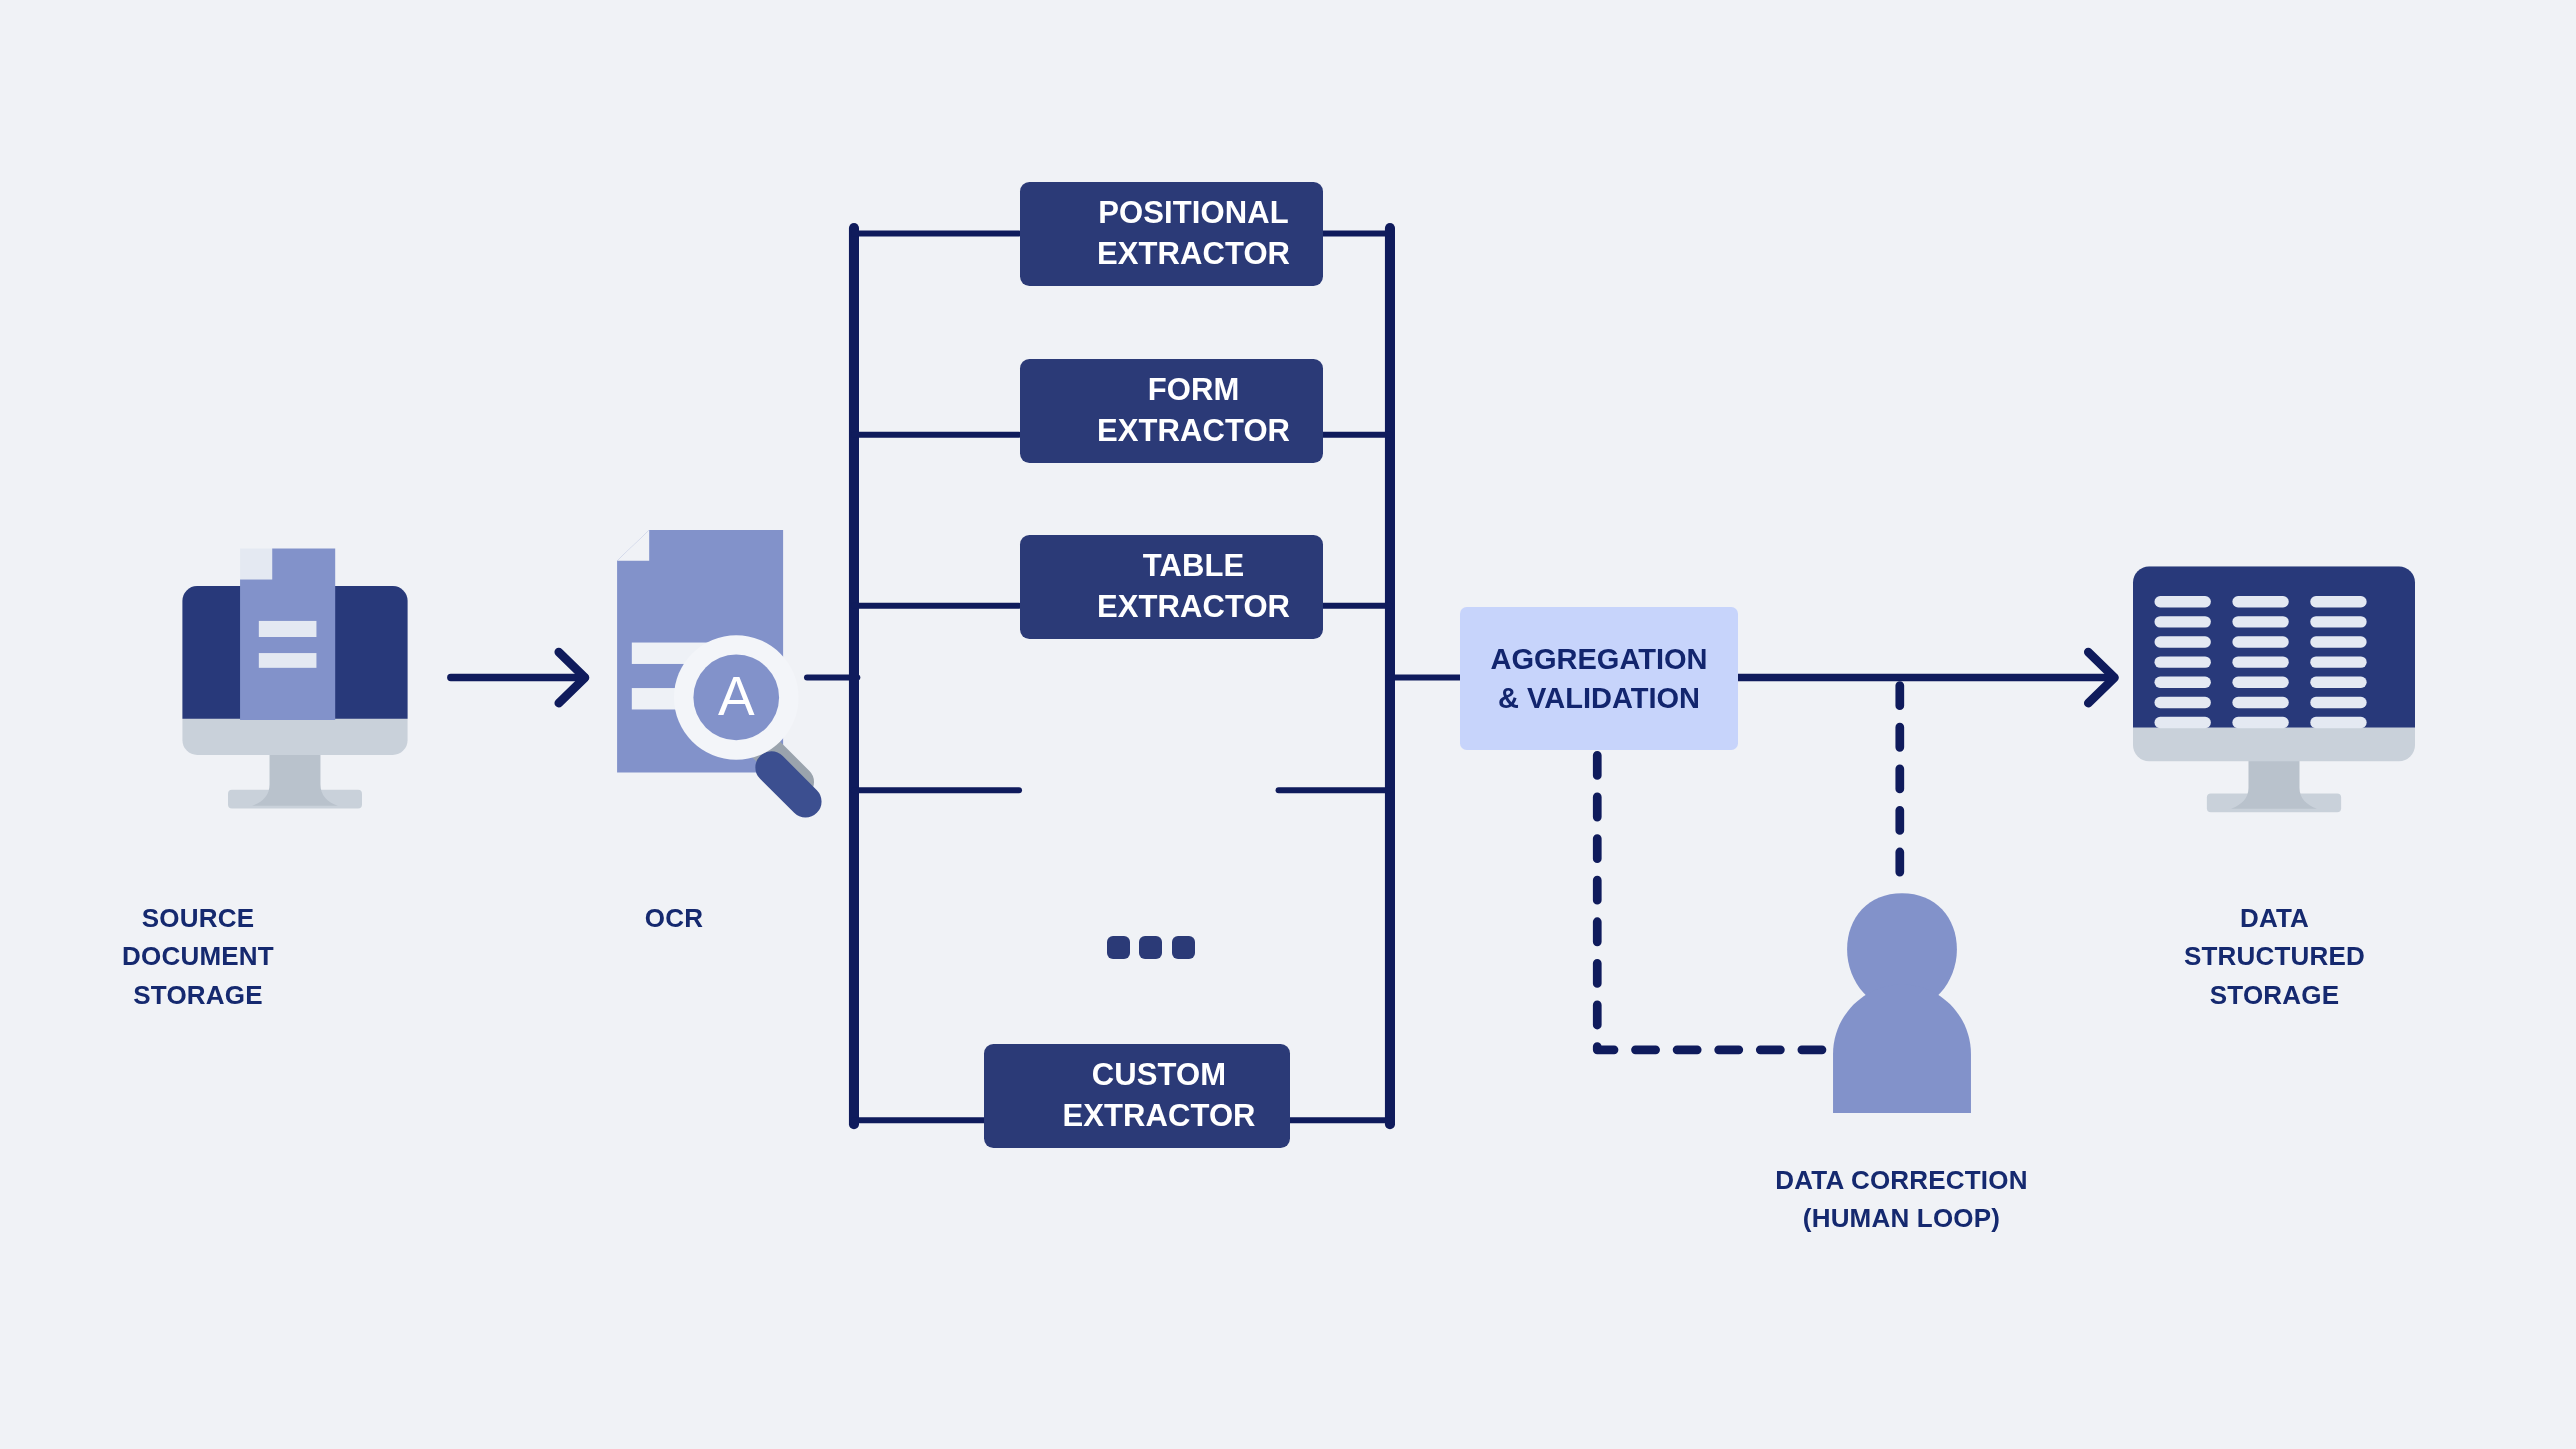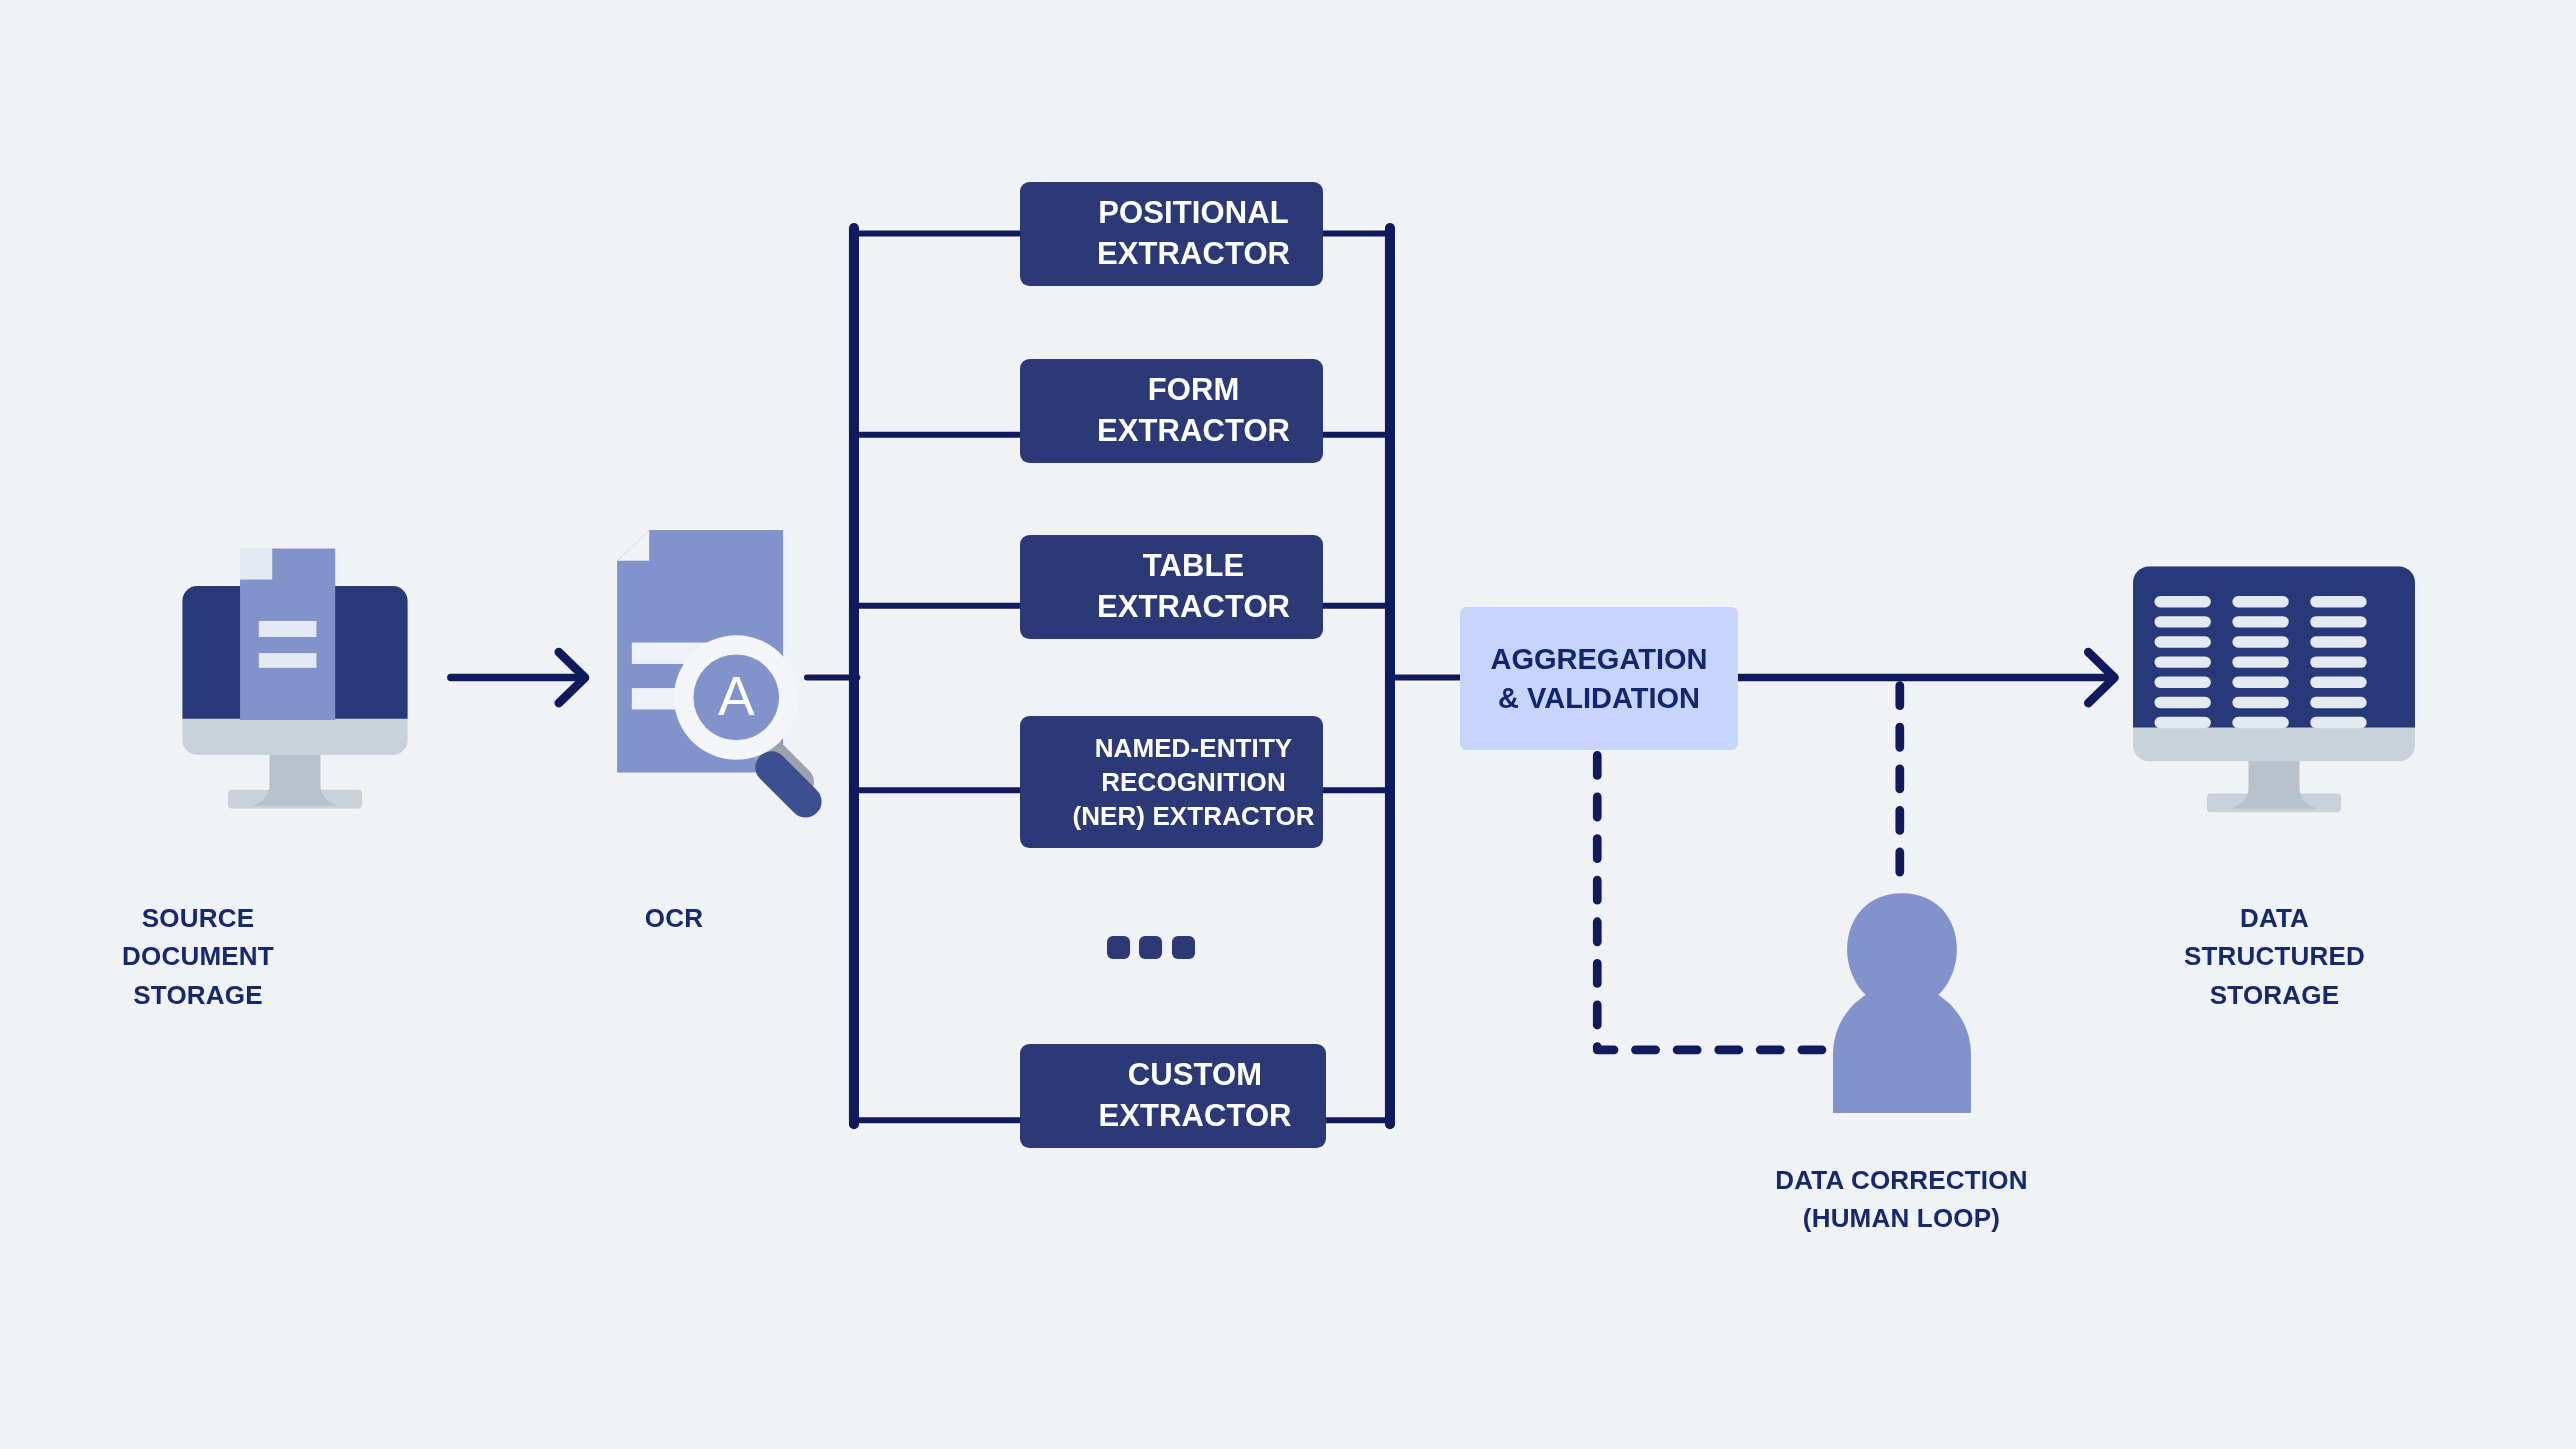--- a/index.html
+++ b/index.html
@@ -184,35 +184,28 @@
     </div>
   </div>
 
   <div class="ext-box sz-big" style="left:1020px; top:535px; width:259px; height:104px;">
     <div>
       <div>TABLE</div>
       <div>EXTRACTOR</div>
     </div>
   </div>
 
-  <div class="ext-box sz-small" style="left:1020px; top:716px; width:259px; height:132px;">
-    <div>
-      <div>NAMED-ENTITY</div>
-      <div>RECOGNITION</div>
-      <div>(NER) EXTRACTOR</div>
-    </div>
-  </div>
 
   <div class="dots" style="left:1107px; top:936px;">
     <span></span>
     <span></span>
     <span></span>
   </div>
 
-  <div class="ext-box sz-big" style="left:1020px; top:1044px; width:262px; height:104px;">
+  <div class="ext-box sz-big" style="left:984px; top:1044px; width:262px; height:104px;">
     <div>
       <div>CUSTOM</div>
       <div>EXTRACTOR</div>
     </div>
   </div>
 
   <div class="agg-box" style="left:1460px; top:607px; width:278px; height:143px;">
     <div>
       <div>AGGREGATION</div>
       <div>&amp; VALIDATION</div>

